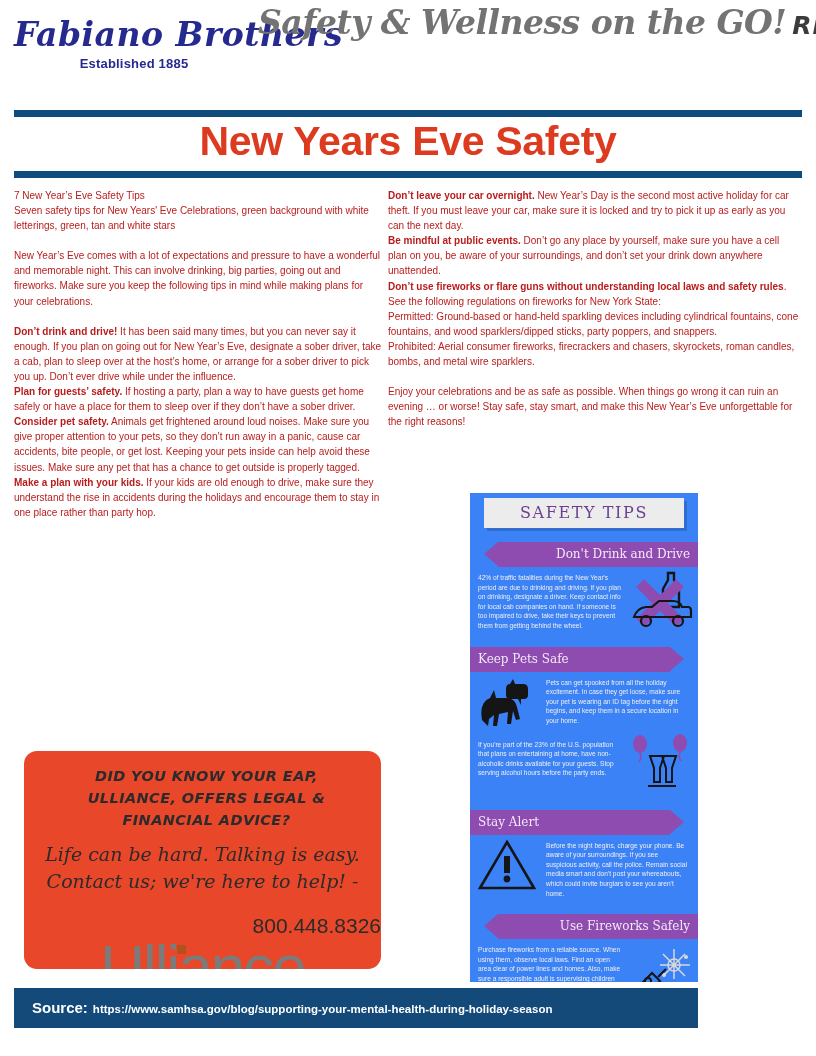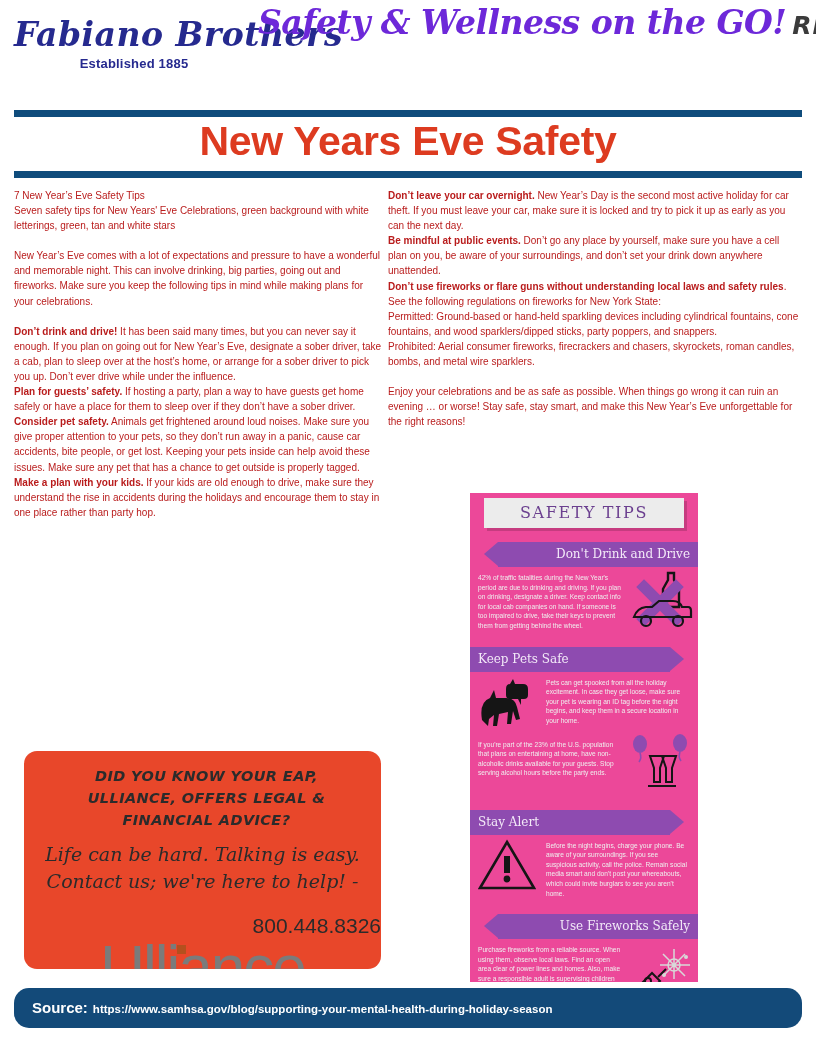--- a/index.html
+++ b/index.html
@@ -45,21 +45,21 @@
   }
   .head-line1 {
     white-space: nowrap;
     line-height: 1;
   }
   .script-a {
     font-family: "DejaVu Serif", serif;
     font-style: italic;
     font-weight: 700;
     font-size: 33px;
-    color: #6d28d9;
+    color: #737373;
     letter-spacing: -0.5px;
   }
   .script-b {
     font-family: "DejaVu Sans", sans-serif;
     font-style: italic;
     font-weight: 700;
     font-size: 25px;
     color: #3b3b3b;
     letter-spacing: 1px;
     margin-left: 6px;
@@ -162,21 +162,21 @@
     position: absolute;
     width: 9px; height: 9px;
     background: #b4501e;
     left: 50%; margin-left: -26px; top: 11px;
   }
 
   
   .info {
     position: absolute; left: 470px; top: 493px;
     width: 228px; height: 489px;
-    background: #ec4899;
+    background: #3b82f6;
     overflow: hidden;
     font-family: "DejaVu Serif", serif;
   }
   .info-title {
     margin: 5px 14px 0 14px;
     background: #ececec;
     text-align: center;
     color: #6b3f8f;
     font-size: 16px;
     letter-spacing: 1.6px;
@@ -232,24 +232,23 @@
   }
   .g-car  { right: 4px; top: 2px; }
   .g-pets { left: 4px;  top: 4px; }
   .g-host { right: 6px; top: 0px; }
   .g-alert{ left: 8px;  top: 4px; }
   .g-fire { right: 6px; top: 4px; }
 
   
   .footer {
     position: absolute; left: 14px; top: 988px;
-    width: 788px; height: 40px;
+    width: 684px; height: 40px;
     background: #134a79;
     color: #ffffff;
-    border-radius: 15px;
   }
   .footer-inner {
     padding: 11px 0 0 18px;
     white-space: nowrap;
   }
   .footer-label {
     font-family: "Liberation Sans", sans-serif;
     font-weight: 700;
     font-size: 15px;
   }

